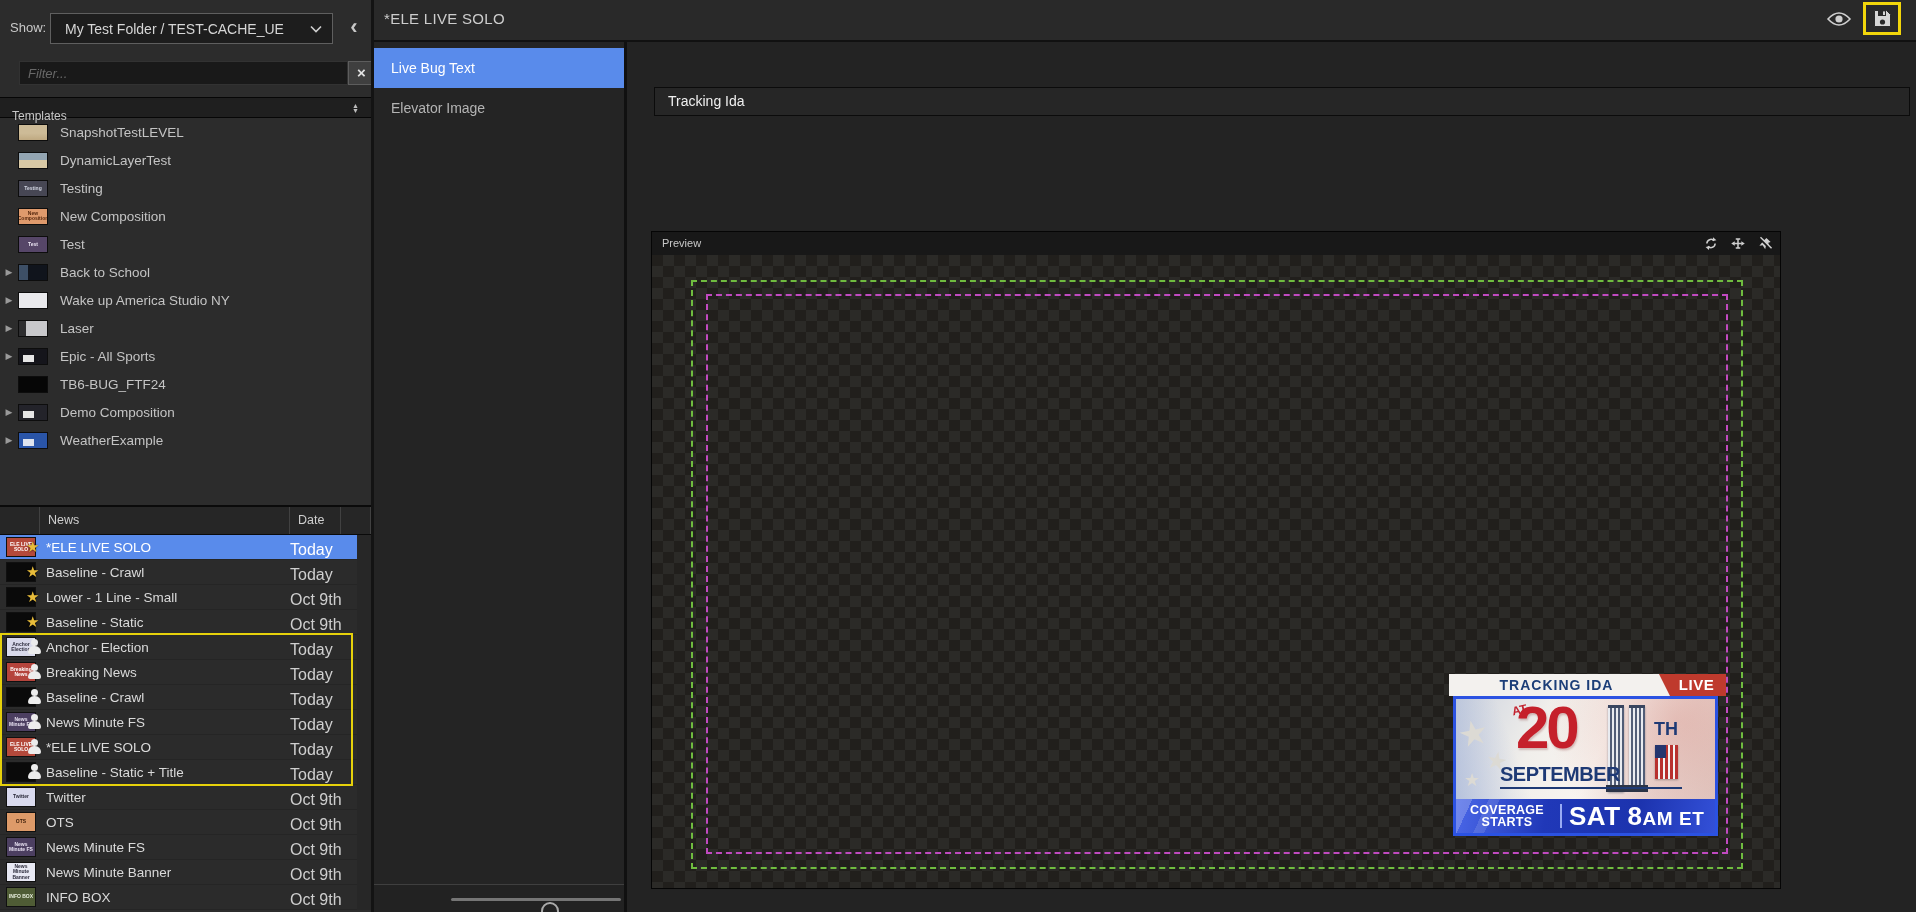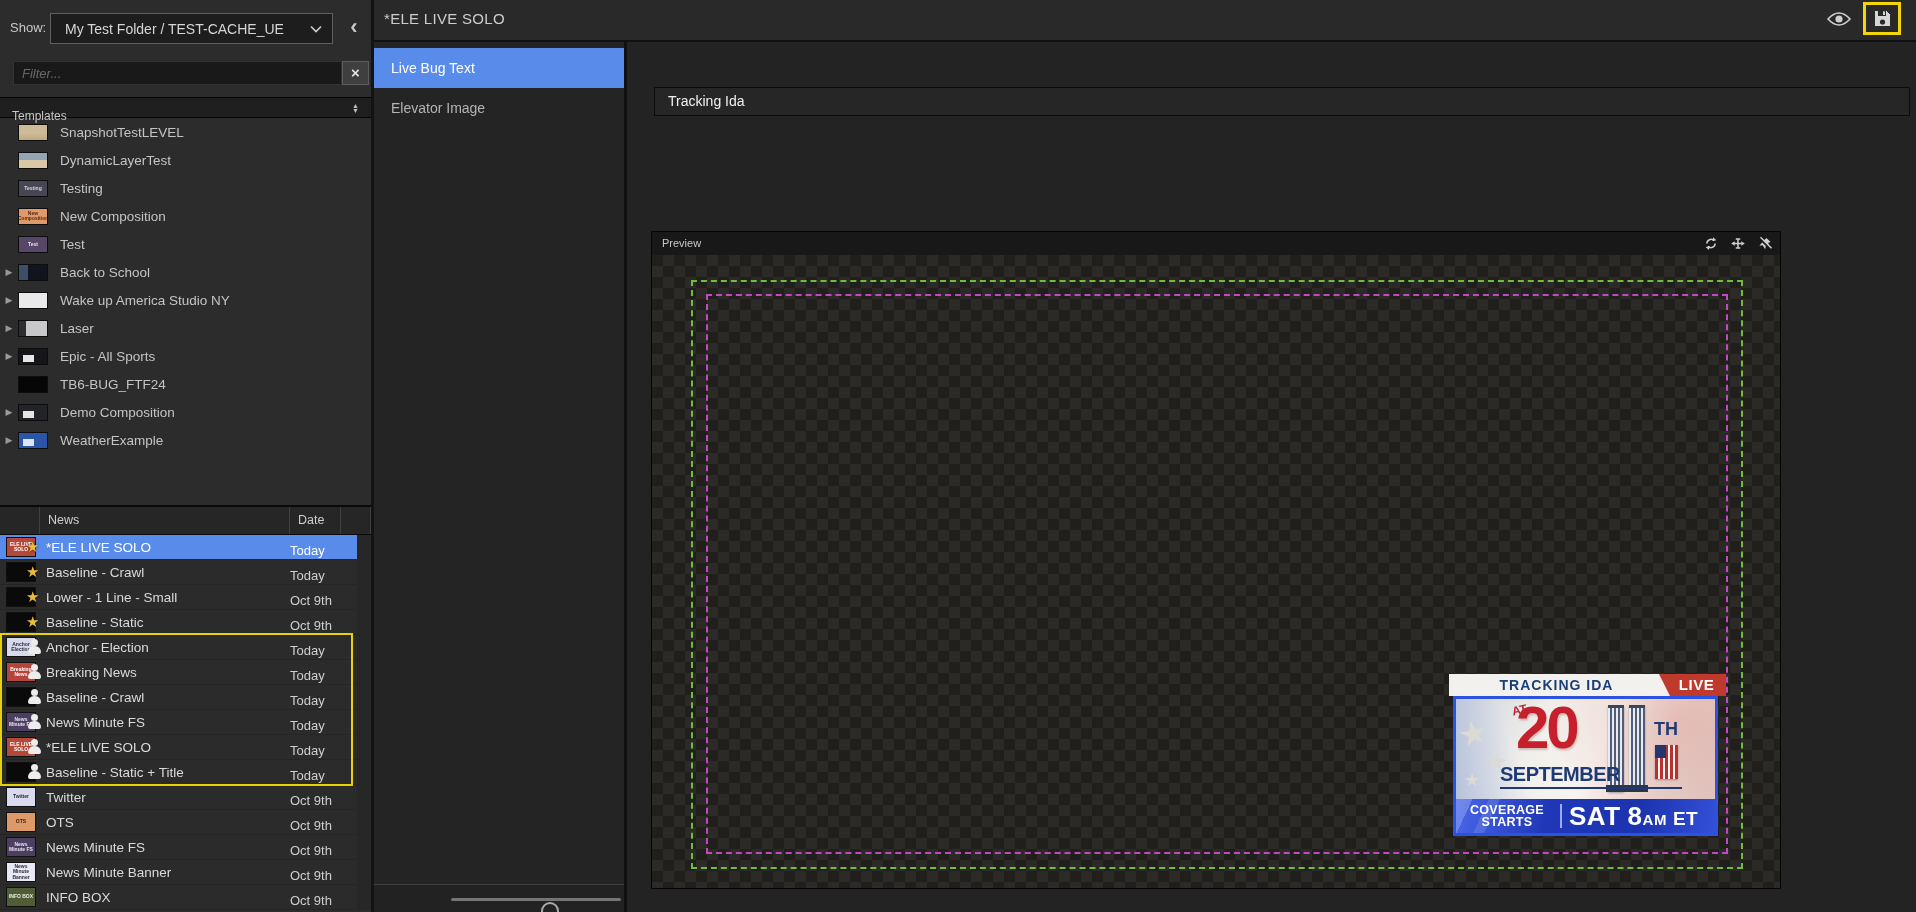--- a/index.html
+++ b/index.html
@@ -13,21 +13,21 @@
 
   .show-row { position:absolute; left:0; top:0; width:371px; height:58px; }
   .show-label { position:absolute; left:10px; top:20px; font-size:13px; color:#c9c9c9; }
   .show-select { position:absolute; left:50px; top:13px; width:283px; height:31px; background:#1d1d1d;
                  border:1px solid #5f5f5f; display:flex; align-items:center; justify-content:space-between;
                  padding:0 10px 0 14px; cursor:pointer; }
   .show-select .val { font-size:14px; color:#d6d6d6; white-space:nowrap; overflow:hidden; }
   .collapse-btn { position:absolute; left:341px; top:14px; width:26px; height:28px; color:#c8c8c8;
                   font-size:22px; font-weight:bold; text-align:center; line-height:26px; cursor:pointer; }
 
-  .filter-row { position:absolute; left:6px; top:61px; width:371px; height:26px; }
+  .filter-row { position:absolute; left:12px; top:61px; width:371px; height:26px; }
   .filter-input { position:absolute; left:7px; top:0; width:329px; height:24px; background:#191919;
                   border:1px solid #323232; color:#d0d0d0; font-style:italic; font-size:13px; padding:0 8px;
                   font-family:"Liberation Sans",sans-serif; }
   .filter-input::placeholder { color:#686868; }
   .clear-btn { position:absolute; left:336px; top:0; width:27px; height:24px; background:#3f3f3f;
                border:1px solid #5d5d5d; color:#e3e3e3; font-size:15px; font-weight:bold; line-height:21px;
                text-align:center; cursor:pointer; }
 
   .tpl-header { position:absolute; left:0; top:97px; width:371px; height:21px; background:#1f1f1f;
                 border-top:1px solid #060606; border-bottom:1px solid #060606; display:flex;
@@ -58,21 +58,21 @@
             overflow:hidden; display:flex; align-items:center; justify-content:center; }
   .plabel { font-style:normal; font-weight:bold; font-size:5px; line-height:5.5px; text-align:center; }
   .picon { position:absolute; left:26px; top:3px; width:16px; height:17px; }
   .picon.star { font-size:15px; line-height:17px; color:#e8bc3a; text-shadow:0 0 2px rgba(0,0,0,.8); }
   .picon.person::before { content:""; position:absolute; left:5px; top:1px; width:7px; height:7px;
                           border-radius:50%; background:#ededed; }
   .picon.person::after { content:""; position:absolute; left:2px; top:8px; width:13px; height:8px;
                          border-radius:6px 6px 2px 2px; background:#ededed; }
   .pname { grid-column:2; font-size:13.5px; color:#dadada; white-space:nowrap; overflow:hidden; }
   .prow.sel .pname, .prow.sel .pdate { color:#ffffff; }
-  .pdate { grid-column:3; font-size:13px; color:#cfcfcf;margin-top:6px; }
+  .pdate { grid-column:3; font-size:16px; color:#cfcfcf;margin-top:6px; }
   .group-outline { position:absolute; left:0px; top:633px; width:353px; height:153px;
                    border:2px solid #e6d10b; pointer-events:none; z-index:5; }
   .page-gutter { position:absolute; left:357px; top:535px; width:14px; height:375px; background:#272727; }
 
   
   .topbar { position:absolute; left:374px; top:0; width:1542px; height:42px; background:#292929;
             border-bottom:2px solid #111111; }
   .topbar .title { position:absolute; left:10px; top:10px; font-size:15px; color:#cdcdcd; letter-spacing:.3px; }
   .eye-btn { position:absolute; left:1452px; top:9px; width:26px; height:20px; cursor:pointer; }
   .save-wrap { position:absolute; left:1489px; top:2px; width:38px; height:33px; border:3px solid #f2d60b;
@@ -153,21 +153,21 @@
   .g-bottom { position:absolute; left:0; top:100px; width:259px; height:34px; display:flex; align-items:center;
       background:
         linear-gradient(115deg, rgba(255,255,255,.22) 0 6%, rgba(255,255,255,0) 6% 12%, rgba(255,255,255,.12) 12% 16%, rgba(255,255,255,0) 16%),
         linear-gradient(100deg,#4a67e8 0%,#2038b8 35%,#1c33ae 70%,#3350d8 100%); }
   .g-cov { width:102px; text-align:center; color:#ffffff; font-weight:bold; font-size:12.5px; line-height:12px;
            letter-spacing:.3px; }
   .g-sep { width:2px; height:24px; background:rgba(175,192,255,.85); margin:0 7px 0 2px; }
   .g-time { display:flex; align-items:baseline; color:#ffffff; font-weight:bold; letter-spacing:.5px; }
   .g-sat { font-size:26px; }
   .g-hour { font-size:26px; margin-left:7px; }
-  .g-ampm { font-size:15px; }
+  .g-ampm { font-size:19px; }
   .g-tz { font-size:19px; margin-left:6px; }
 
   svg .st { stroke:#cfcfcf; stroke-width:1.6; fill:none; }
   svg .fl { fill:#cfcfcf; }
 </style>
 </head>
 <body>
 
 <div id="stage">
 

